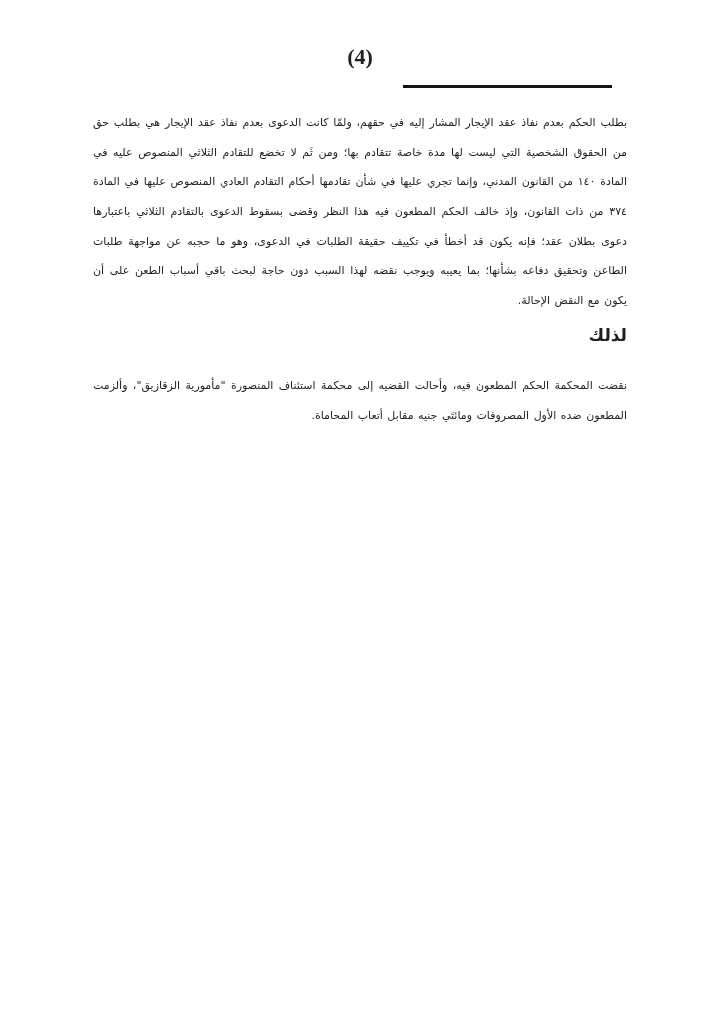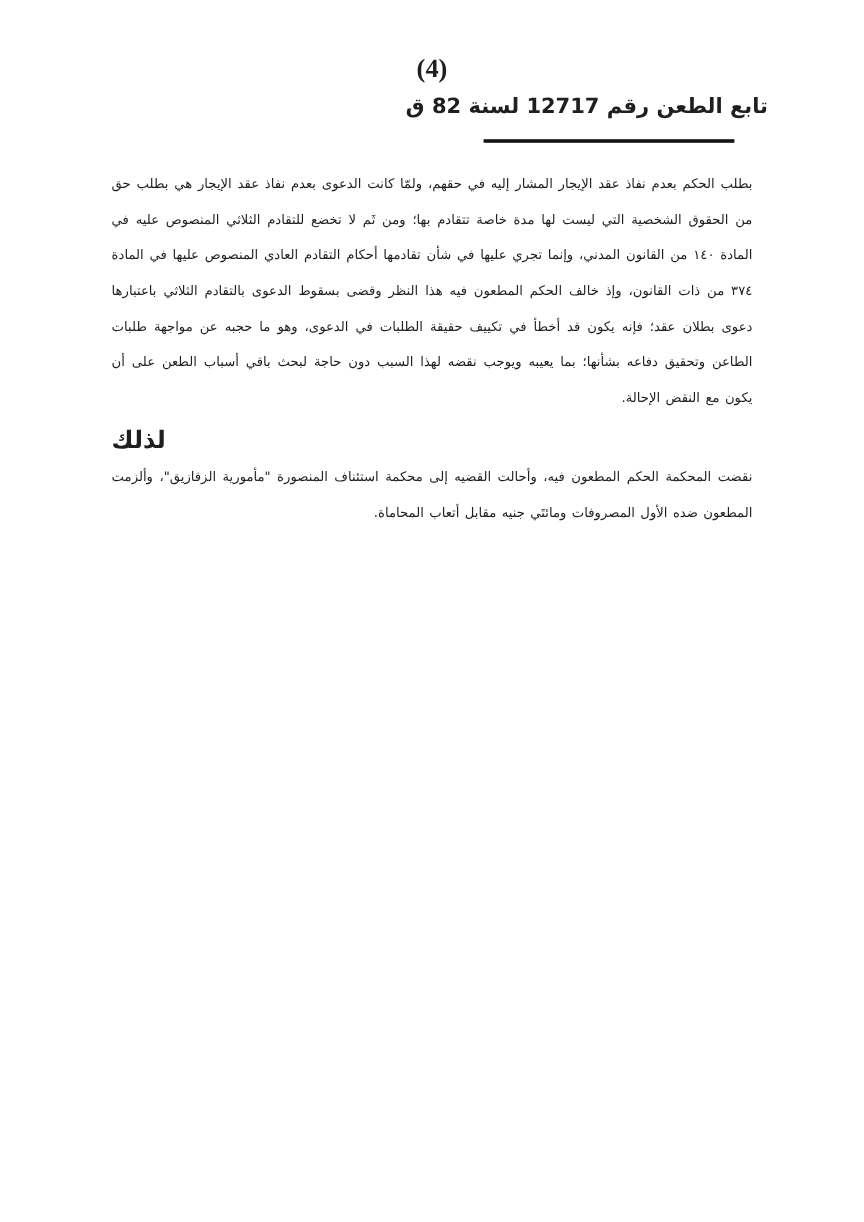--- a/index.html
+++ b/index.html
@@ -45,37 +45,36 @@
   .body-para {
     margin: 20px 93px 0 93px;
     font-size: 11px;
     line-height: 29.6px;
     text-align: justify;
     text-align-last: right;
     word-spacing: 1px;
   }
   .section-heading {
     margin: 6px 93px 0 93px;
-    text-align: left;
+    text-align: right;
     font-weight: bold;
-    font-size: 20px;
+    font-size: 17px;
     line-height: 29px;
   }
   .ruling-para {
-    margin-top: 2px;
+    margin-top: 21px;
   }
 </style>
 </head>
 <body>
 
 <div class="page">
 
   <div class="page-number">(4)</div>
 
-  <div class="case-header">تابع الطعن رقم 12717 لسنة 82 ق</div>
 
   <div class="header-rule"></div>
 
   <p class="body-para">بطلب الحكم بعدم نفاذ عقد الإيجار المشار إليه في حقهم، ولمّا كانت الدعوى بعدم نفاذ عقد الإيجار هي بطلب حق من الحقوق الشخصية التي ليست لها مدة خاصة تتقادم بها؛ ومن ثَم لا تخضع للتقادم الثلاثي المنصوص عليه في المادة ١٤٠ من القانون المدني، وإنما تجري عليها في شأن تقادمها أحكام التقادم العادي المنصوص عليها في المادة ٣٧٤ من ذات القانون، وإذ خالف الحكم المطعون فيه هذا النظر وقضى بسقوط الدعوى بالتقادم الثلاثي باعتبارها دعوى بطلان عقد؛ فإنه يكون قد أخطأ في تكييف حقيقة الطلبات في الدعوى، وهو ما حجبه عن مواجهة طلبات الطاعن وتحقيق دفاعه بشأنها؛ بما يعيبه ويوجب نقضه لهذا السبب دون حاجة لبحث باقي أسباب الطعن على أن يكون مع النقض الإحالة.</p>
 
   <div class="section-heading">لذلك</div>
 
   <p class="body-para ruling-para">نقضت المحكمة الحكم المطعون فيه، وأحالت القضيه إلى محكمة استئناف المنصورة "مأمورية الزقازيق"، وألزمت المطعون ضده الأول المصروفات ومائتَي جنيه مقابل أتعاب المحاماة.</p>
 
 </div>

